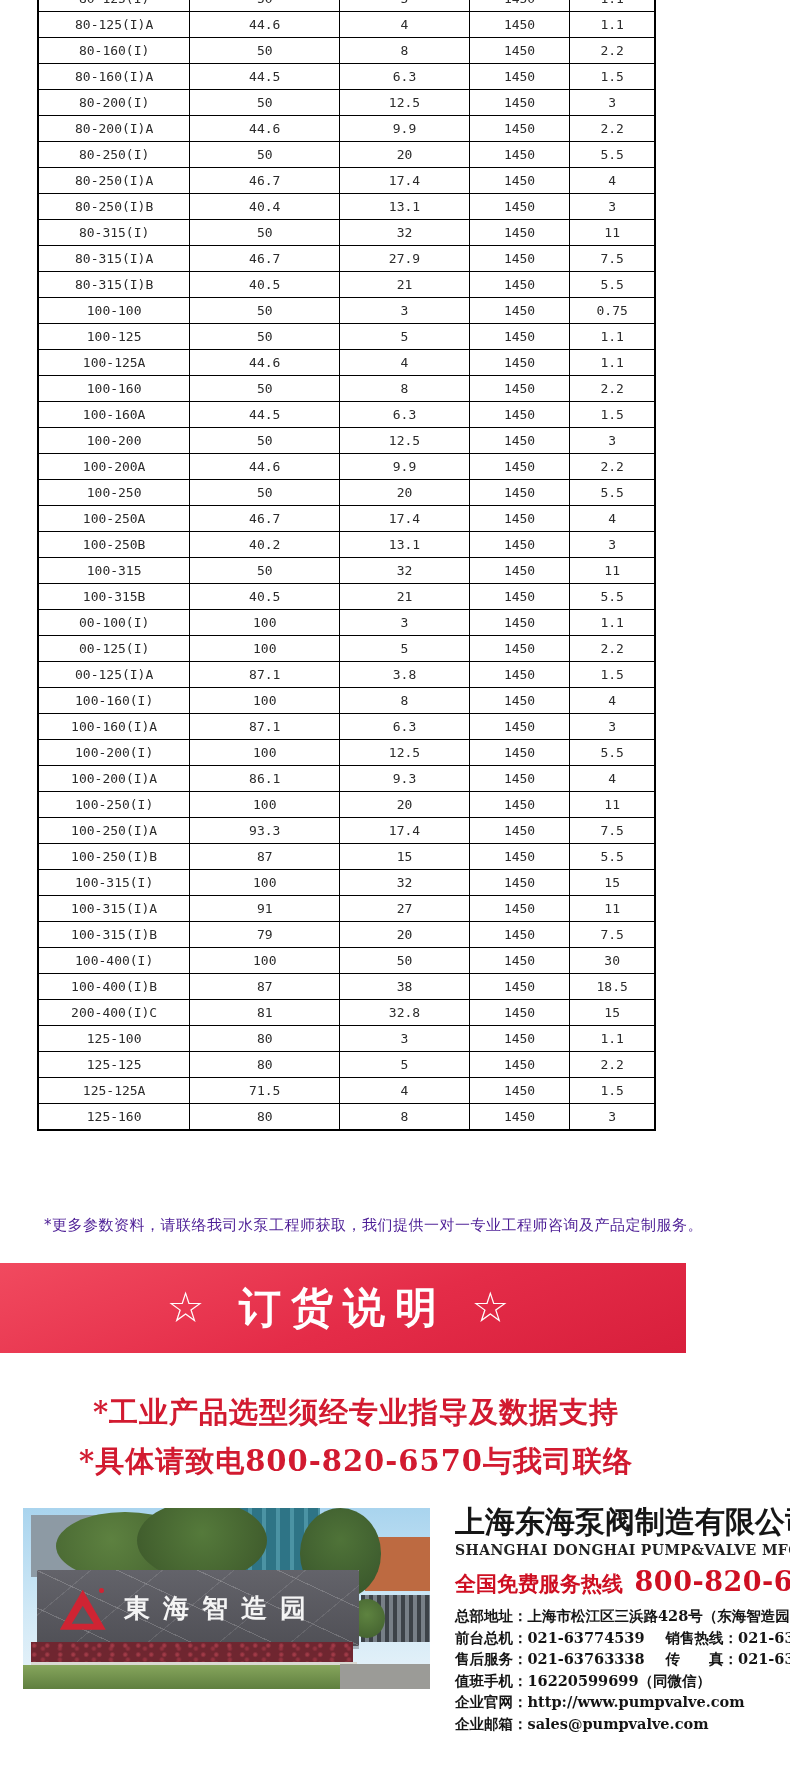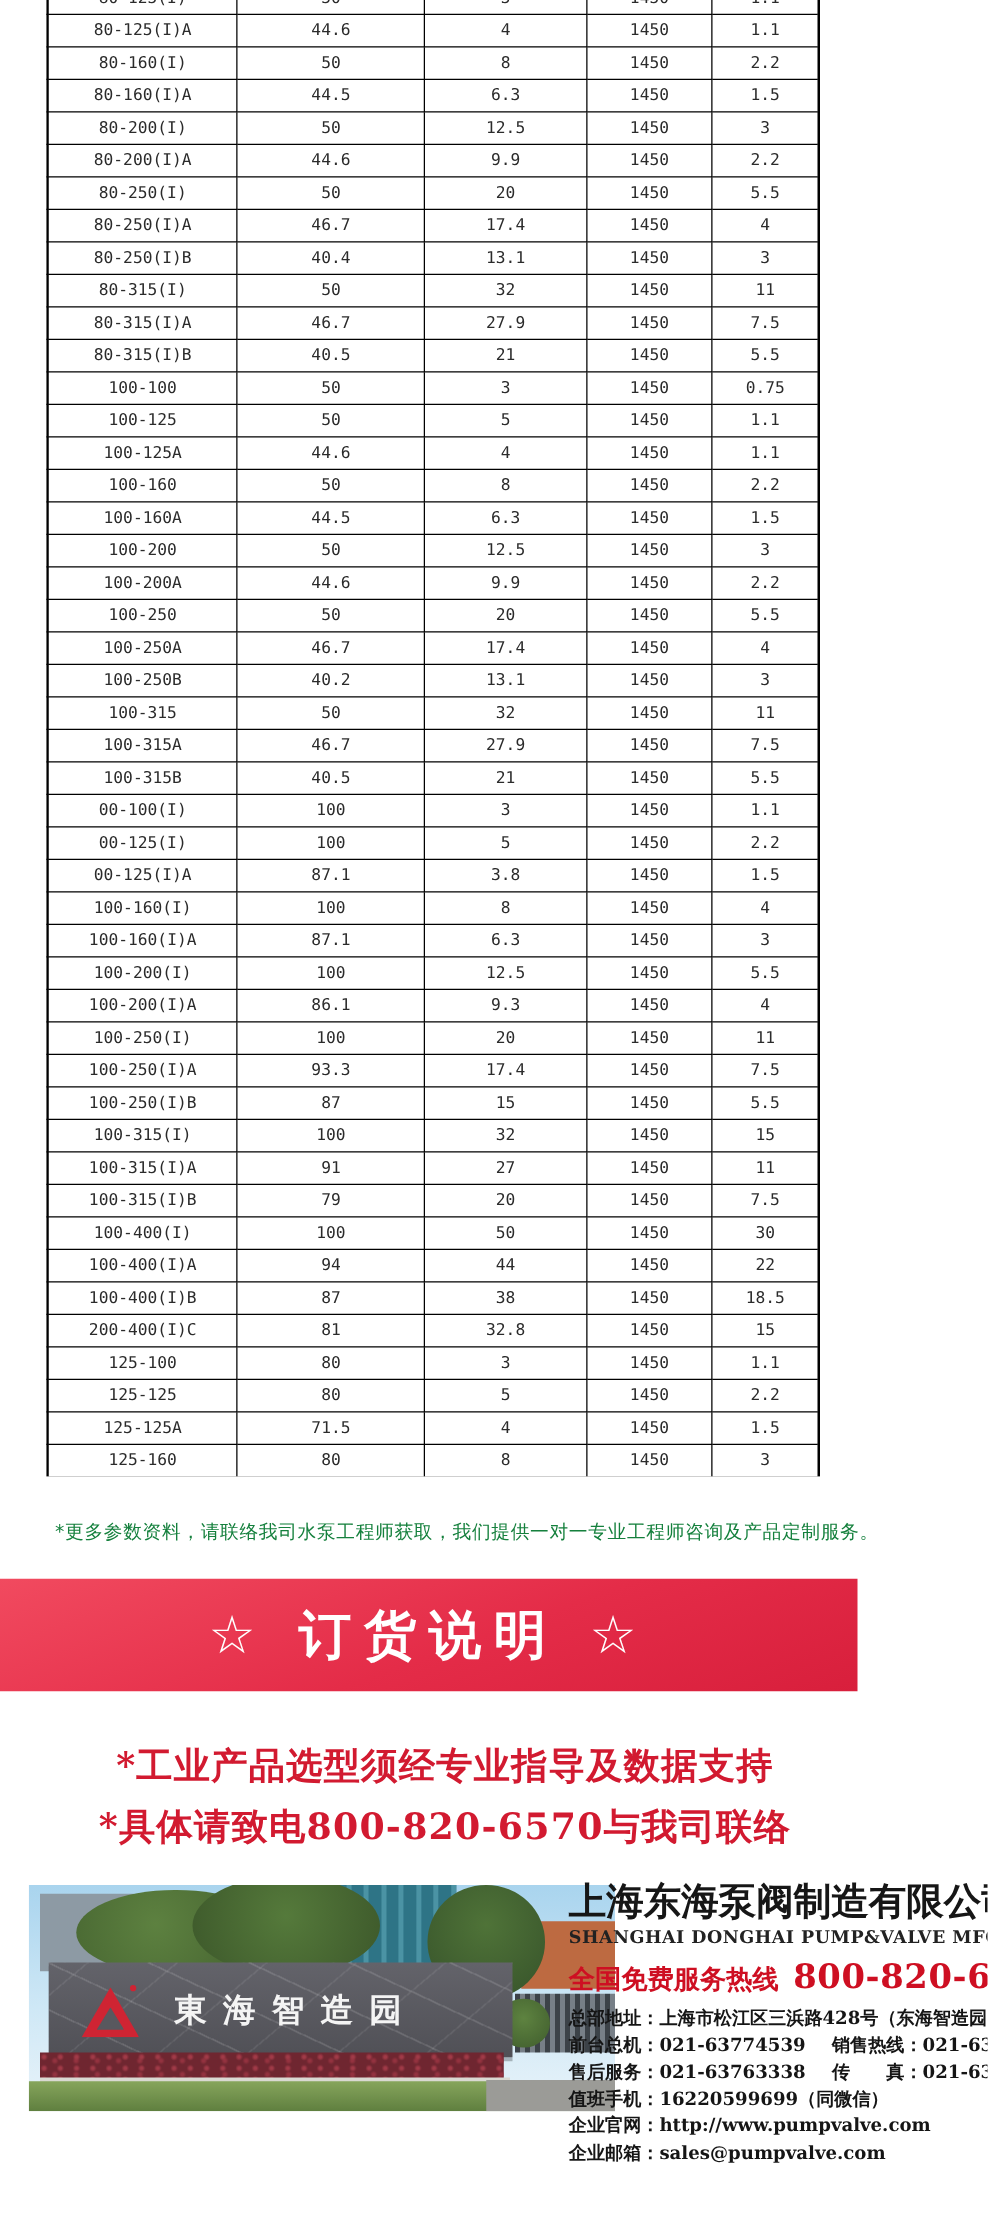--- a/index.html
+++ b/index.html
@@ -8,35 +8,35 @@
 
   
   .table-clip{position:absolute;left:37px;top:0;width:619px;height:1181px;overflow:hidden;}
   .spec-table{width:100%;border-collapse:collapse;table-layout:fixed;
               margin-top:-16px;border:2px solid #000;}
   .spec-table td{border:1px solid #000;height:25px;padding:0;text-align:center;
                  font-family:"DejaVu Sans Mono","Liberation Mono",monospace;
                  font-size:13px;color:#2b2b2b;white-space:nowrap;overflow:hidden;}
 
   
-  .note{position:absolute;left:44px;top:1216px;font-size:15px;color:#15803d;letter-spacing:.5px;text-align:right;}
+  .note{position:absolute;left:44px;top:1216px;font-size:15px;color:#4c1d95;letter-spacing:.5px;text-align:right;}
 
   
   .banner{position:absolute;left:0;top:1263px;width:686px;height:90px;
           background:linear-gradient(160deg,#f14a5f 0%,#e42c48 55%,#d81f3c 100%);
           display:flex;align-items:center;justify-content:center;}
   .banner-title{color:#fff;font-size:42px;font-weight:bold;letter-spacing:10px;}
 
   
   .statements{position:absolute;left:0;top:1388px;width:712px;text-align:center;
               font-family:"DejaVu Serif","Liberation Serif",serif;}
   .statement{font-size:29px;line-height:49px;font-weight:bold;color:#d21a30;letter-spacing:1px;}
 
   
-  .photo{position:absolute;left:23px;top:1508px;width:469px;height:181px;overflow:hidden;}
+  .photo{position:absolute;left:23px;top:1508px;width:407px;height:181px;overflow:hidden;}
   .ph{position:absolute;}
   .sky{inset:0;background:linear-gradient(180deg,#a9d4ee 0%,#cfe8f6 55%,#e9f3f9 100%);}
   .bldg-left{left:2%;top:4%;width:16%;height:34%;background:#8d9aa4;}
   .bldg-glass{left:46%;top:0;width:27%;height:37%;
               background:repeating-linear-gradient(90deg,#2e7486 0 10px,#4b93a4 10px 14px),
                          linear-gradient(#2e7486,#4b93a4);}
   .bldg-orange{left:84%;top:16%;width:16%;height:30%;background:#bd6a41;}
   .tree{border-radius:50%;}
   .tree1{left:8%;top:2%;width:34%;height:38%;background:radial-gradient(circle at 40% 40%,#5d8140,#415e2d);}
   .tree2{left:28%;top:-4%;width:32%;height:44%;background:radial-gradient(circle at 50% 40%,#557a3b,#3c572a);}
@@ -248,27 +248,20 @@
           <td>3</td>
         </tr>
         <tr>
           <td>100-315</td>
           <td>50</td>
           <td>32</td>
           <td>1450</td>
           <td>11</td>
         </tr>
         <tr>
-          <td>100-315A</td>
-          <td>46.7</td>
-          <td>27.9</td>
-          <td>1450</td>
-          <td>7.5</td>
-        </tr>
-        <tr>
           <td>100-315B</td>
           <td>40.5</td>
           <td>21</td>
           <td>1450</td>
           <td>5.5</td>
         </tr>
         <tr>
           <td>00-100(I)</td>
           <td>100</td>
           <td>3</td>
@@ -358,27 +351,20 @@
           <td>20</td>
           <td>1450</td>
           <td>7.5</td>
         </tr>
         <tr>
           <td>100-400(I)</td>
           <td>100</td>
           <td>50</td>
           <td>1450</td>
           <td>30</td>
-        </tr>
-        <tr>
-          <td>100-400(I)A</td>
-          <td>94</td>
-          <td>44</td>
-          <td>1450</td>
-          <td>22</td>
         </tr>
         <tr>
           <td>100-400(I)B</td>
           <td>87</td>
           <td>38</td>
           <td>1450</td>
           <td>18.5</td>
         </tr>
         <tr>
           <td>200-400(I)C</td>

